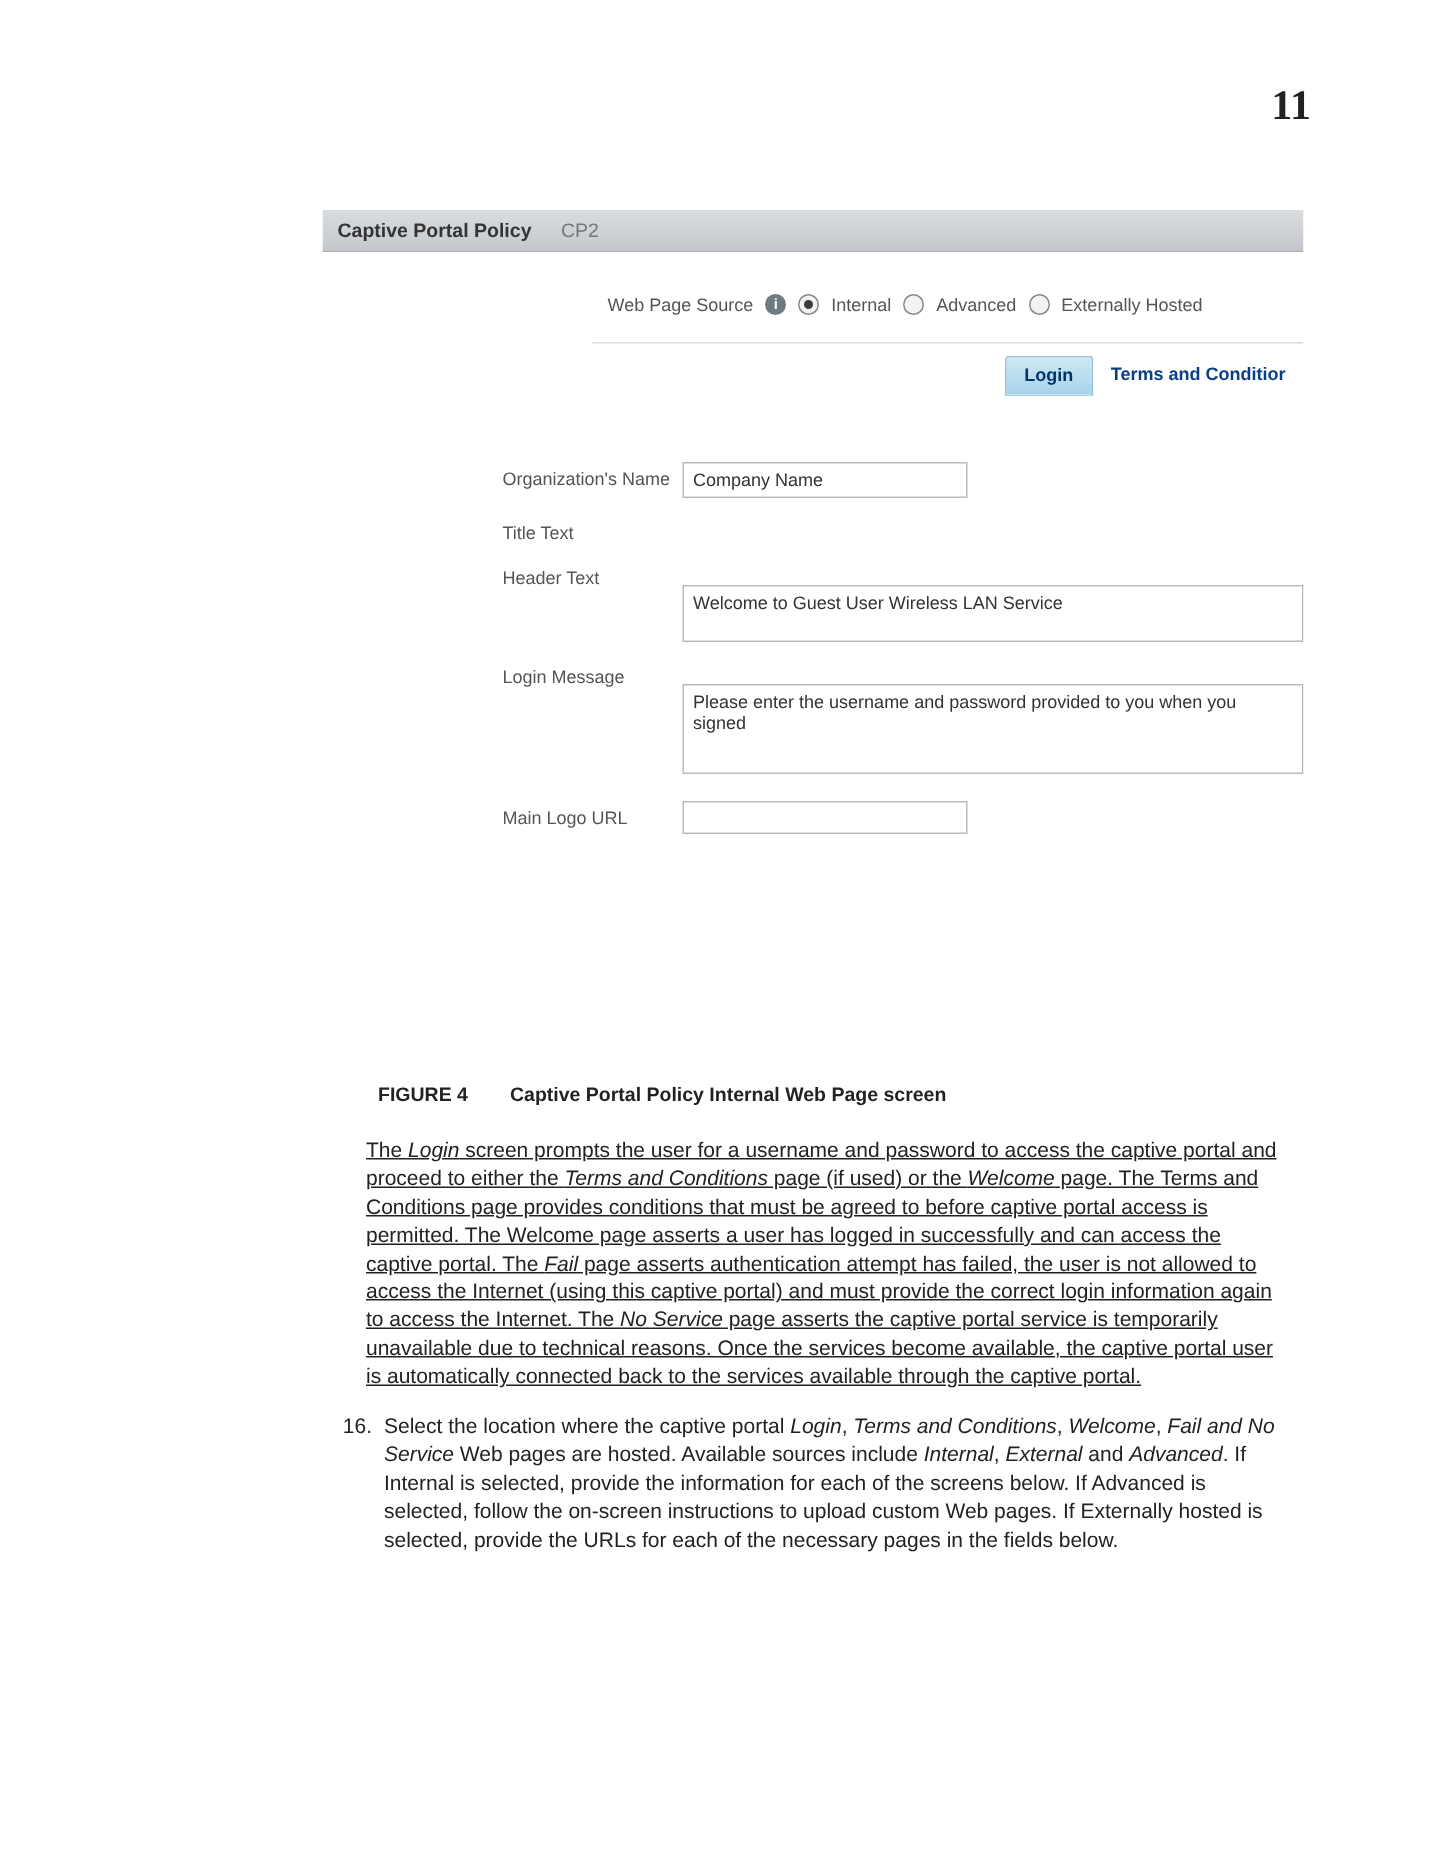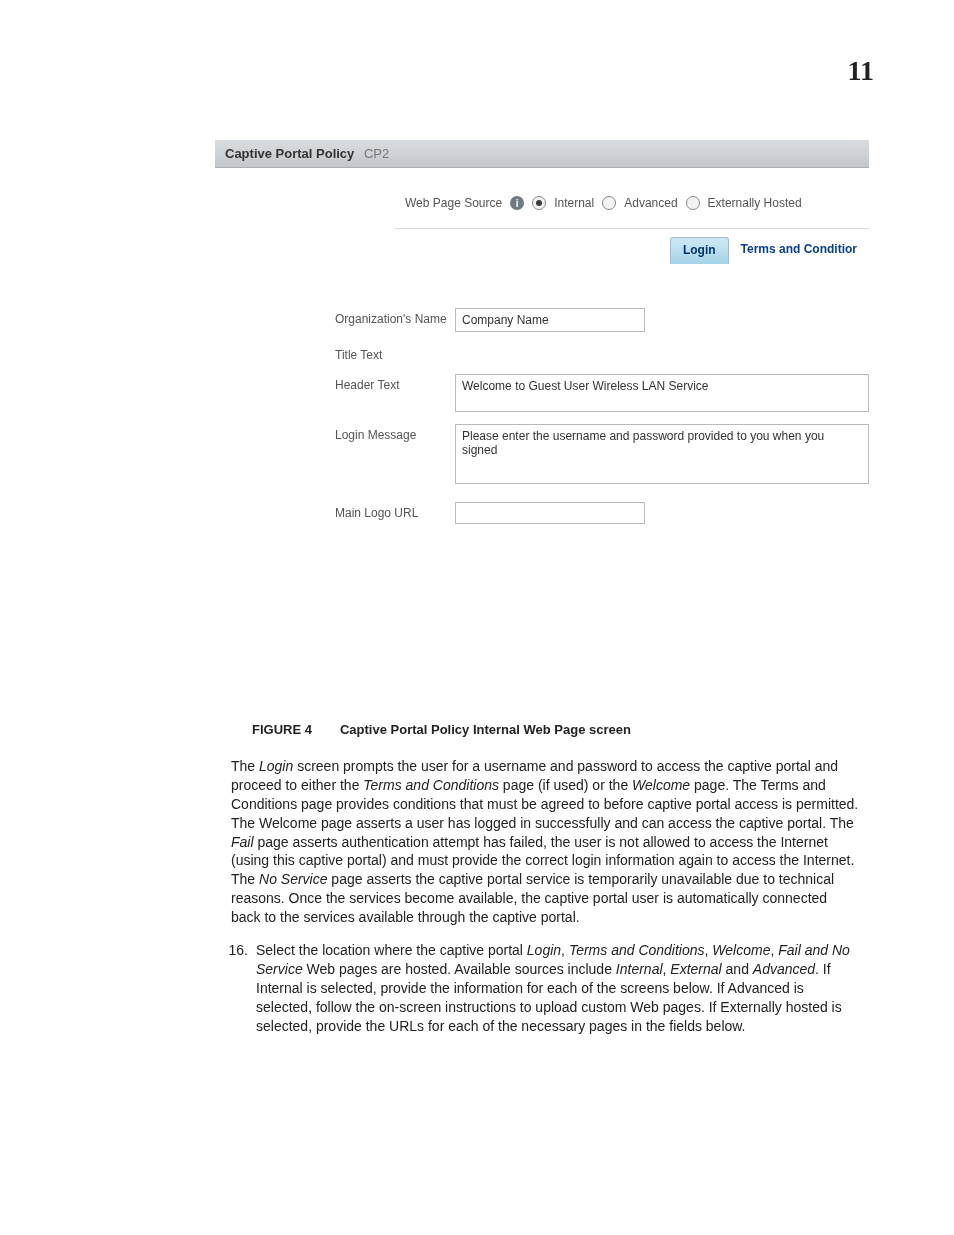--- a/index.html
+++ b/index.html
@@ -43,21 +43,21 @@
     border-bottom: 1px solid #a9adaf;
     padding: 6px 10px;
     font-size: 13px;
   }
   .shot-titlebar .strong {
     font-weight: 700;
     color: #333;
   }
   .shot-titlebar .name {
     color: #777;
-    margin-left: 6px;
+    margin-left: 16px;
   }
   .tabbar1 {
     display: flex;
     justify-content: flex-end;
     margin-top: 25px;
     border-bottom: 1px solid #dcdfe1;
   }
   .tab {
     padding: 5px 12px 6px 12px;
     font-size: 12px;
@@ -144,21 +144,21 @@
   }
   .text-input {
     border: 1px solid #b5bcc1;
     background: #fff;
     font-size: 12px;
     color: #333;
     padding: 4px 6px;
     box-sizing: border-box;
   }
   .w-small { width: 190px; }
-  .w-full  { width: 100%; }
+  .w-full  { width: 100%; margin-top: 16px; }
   .h-tall  { height: 60px; }
   .h-med   { height: 38px; }
   
   .caption {
     position: absolute;
     top: 722px;
     left: 252px;
     font-size: 13px;
   }
   .caption .fig {
@@ -250,21 +250,21 @@
           </div>
       </div>
     </div>
   </div>
 
   <div class="caption">
     <span class="fig">FIGURE 4</span><span class="desc">Captive Portal Policy Internal Web Page screen</span>
   </div>
 
   <div class="body">
-    <p style="margin-left:13px;">
+    <p style="margin-left:26px;text-decoration:underline;">
       <span>The </span><span class="i">Login</span><span> screen prompts the user for a username and password to access the captive portal and proceed to either the </span><span class="i">Terms and Conditions</span><span> page (if used) or the </span><span class="i">Welcome</span><span> page. The Terms and Conditions page provides conditions that must be agreed to before captive portal access is permitted. The Welcome page asserts a user has logged in successfully and can access the captive portal. The </span><span class="i">Fail</span><span> page asserts authentication attempt has failed, the user is not allowed to access the Internet (using this captive portal) and must provide the correct login information again to access the Internet. The </span><span class="i">No Service</span><span> page asserts the captive portal service is temporarily unavailable due to technical reasons. Once the services become available, the captive portal user is automatically connected back to the services available through the captive portal.</span>
     </p>
     <div class="step">
       <div class="step-num">16.</div>
       <div class="step-txt">
         <span>Select the location where the captive portal </span><span class="i">Login</span><span>, </span><span class="i">Terms and Conditions</span><span>, </span><span class="i">Welcome</span><span>, </span><span class="i">Fail and No Service</span><span> Web pages are hosted. Available sources include </span><span class="i">Internal</span><span>, </span><span class="i">External</span><span> and </span><span class="i">Advanced</span><span>. If Internal is selected, provide the information for each of the screens below. If Advanced is selected, follow the on-screen instructions to upload custom Web pages. If Externally hosted is selected, provide the URLs for each of the necessary pages in the fields below.</span>
       </div>
     </div>
   </div>
 </div>

